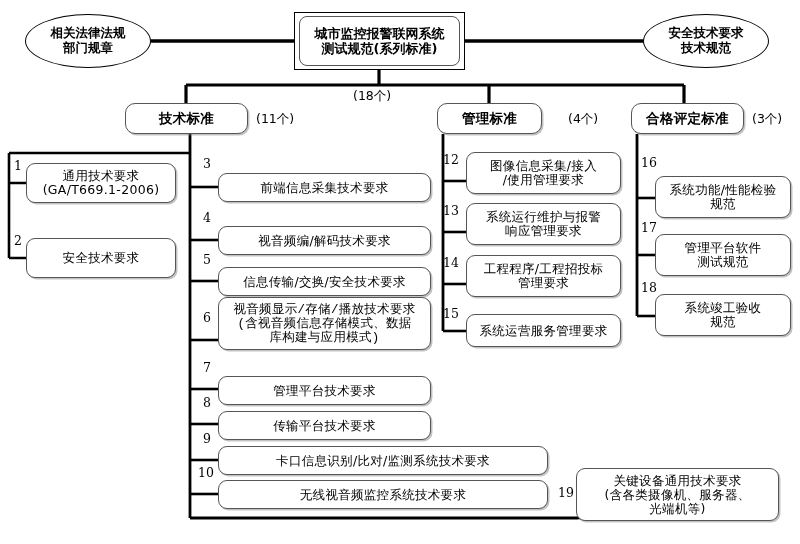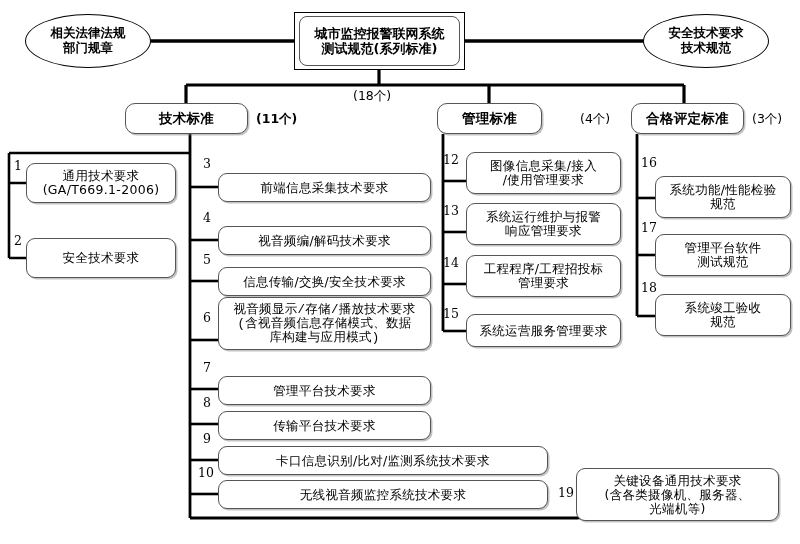--- a/index.html
+++ b/index.html
@@ -157,26 +157,26 @@
     <span class="tx">
       <span>城市监控报警联网系统</span><br>
       <span>测试规范(系列标准)</span>
     </span>
   </div>
   <div class="count" style="left:353px;top:88px;">(18个)</div>
 
   <div class="node cat" style="left:125px;top:103px;width:123px;height:31px;">
     <span class="tx">技术标准</span>
   </div>
-  <div class="count" style="left:256px;top:111px;font-weight:bold;">(11个)</div>
+  <div class="count" style="left:256px;top:111px;">(11个)</div>
 
   <div class="node cat" style="left:437px;top:103px;width:105px;height:31px;">
     <span class="tx">管理标准</span>
   </div>
-  <div class="count" style="left:580px;top:111px;">(4个)</div>
+  <div class="count" style="left:568px;top:111px;">(4个)</div>
 
   <div class="node cat" style="left:631px;top:103px;width:113px;height:31px;">
     <span class="tx">合格评定标准</span>
   </div>
   <div class="count" style="left:752px;top:111px;">(3个)</div>
 
   <div class="num" style="left:14px;top:158px;">1</div>
   <div class="node" style="left:26px;top:163px;width:150px;height:40px;">
     <span class="tx">
       <span>通用技术要求</span><br>

